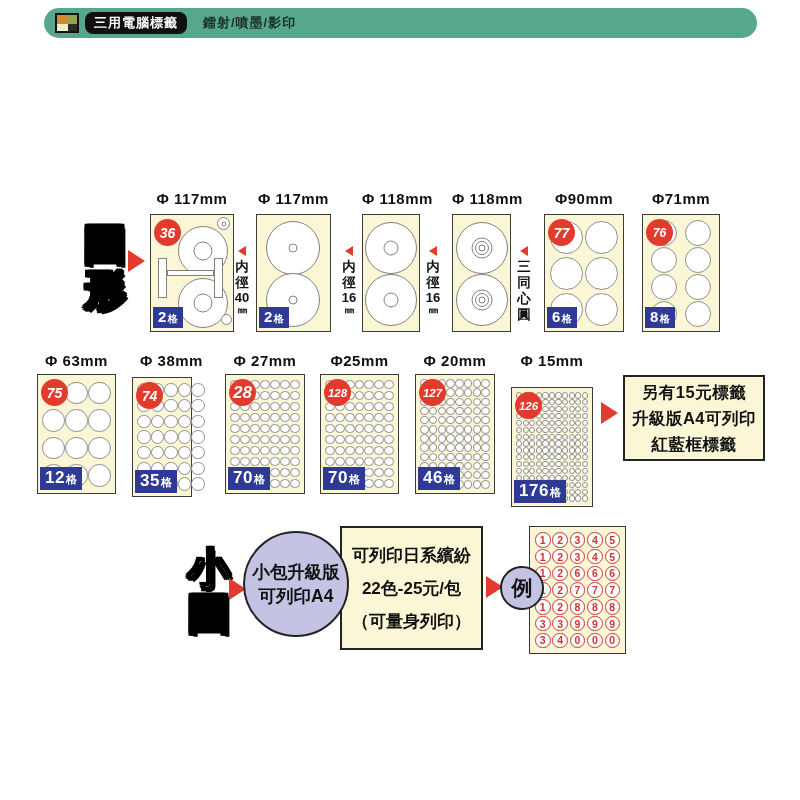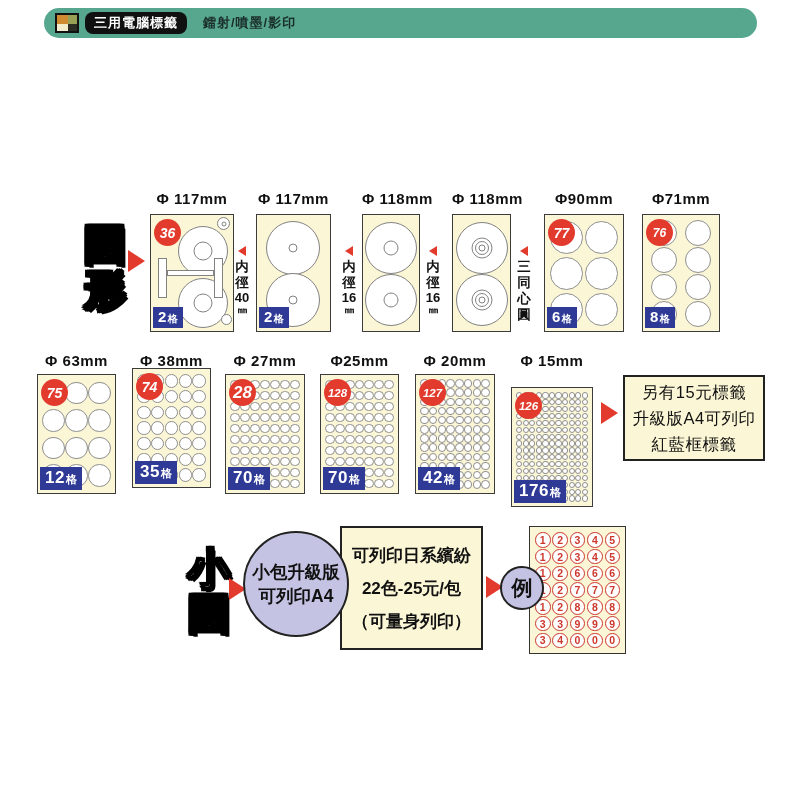--- a/index.html
+++ b/index.html
@@ -56,21 +56,21 @@
   
   .note{position:absolute;width:18px;text-align:center;color:#111;}
   .ncjk{font-size:13.5px;font-weight:bold;line-height:16px;}
   .nnum{font-size:13px;font-weight:bold;line-height:14px;}
   .nmm{font-size:10px;font-weight:bold;line-height:10px;letter-spacing:-1px;}
 
   
   .side-box{position:absolute;left:623px;top:375px;width:142px;height:86px;background:#fbf6d5;
             border:2px solid #222;box-sizing:border-box;display:flex;flex-direction:column;
             justify-content:center;text-align:center;}
-  .side-box div{font-size:16.5px;font-weight:400;color:#111;line-height:26px;letter-spacing:0.5px;white-space:nowrap;}
+  .side-box div{font-size:16.5px;font-weight:700;color:#111;line-height:26px;letter-spacing:0.5px;white-space:nowrap;}
 
   
   .bubble{position:absolute;left:243px;top:531px;width:106px;height:106px;border-radius:50%;
           background:#c5c3e3;border:2.5px solid #222;box-sizing:border-box;display:flex;
           flex-direction:column;align-items:center;justify-content:center;z-index:3;}
   .bubble div{font-size:17.5px;font-weight:600;color:#111;line-height:24px;white-space:nowrap;}
   .info-box{position:absolute;left:340px;top:526px;width:143px;height:124px;background:#fbf6d5;
             border:2.5px solid #222;box-sizing:border-box;display:flex;flex-direction:column;
             justify-content:center;text-align:center;z-index:2;}
   .info-box div{font-size:17px;font-weight:600;color:#111;line-height:33px;white-space:nowrap;}
@@ -318,21 +318,21 @@
         <div class="dot" style="width: 22.5px; height: 22.5px;"></div>
         <div class="dot" style="width: 22.5px; height: 22.5px;"></div>
       </div>
       <div class="badge" style="font-size: 14px;">75</div>
       <div class="count r2">
         <span class="cnum">12</span>
         <span class="cunit">格</span>
       </div>
     </div>
     <div class="dia" style="left: 132px; top: 352px; width: 79px;">Φ 38mm</div>
-    <div class="sheet" style="left: 132px; top: 368px; width: 79px; height: 120px;">
+    <div class="sheet" style="left: 132px; top: 377px; width: 60px; height: 120px;">
       <div class="dots" style="grid-template-columns: repeat(5, 1fr);">
         <div class="dot" style="width: 13.5px; height: 13.5px;"></div>
         <div class="dot" style="width: 13.5px; height: 13.5px;"></div>
         <div class="dot" style="width: 13.5px; height: 13.5px;"></div>
         <div class="dot" style="width: 13.5px; height: 13.5px;"></div>
         <div class="dot" style="width: 13.5px; height: 13.5px;"></div>
         <div class="dot" style="width: 13.5px; height: 13.5px;"></div>
         <div class="dot" style="width: 13.5px; height: 13.5px;"></div>
         <div class="dot" style="width: 13.5px; height: 13.5px;"></div>
         <div class="dot" style="width: 13.5px; height: 13.5px;"></div>
@@ -624,21 +624,21 @@
         <div class="dot" style="width: 8.5px; height: 8.5px;"></div>
         <div class="dot" style="width: 8.5px; height: 8.5px;"></div>
         <div class="dot" style="width: 8.5px; height: 8.5px;"></div>
         <div class="dot" style="width: 8.5px; height: 8.5px;"></div>
         <div class="dot" style="width: 8.5px; height: 8.5px;"></div>
         <div class="dot" style="width: 8.5px; height: 8.5px;"></div>
         <div class="dot" style="width: 8.5px; height: 8.5px;"></div>
       </div>
       <div class="badge" style="font-size: 11.5px;">127</div>
       <div class="count r2">
-        <span class="cnum">42</span>
+        <span class="cnum">46</span>
         <span class="cunit">格</span>
       </div>
     </div>
     <div class="dia" style="left: 511px; top: 352px; width: 82px;">Φ 15mm</div>
     <div class="sheet" style="left: 511px; top: 387px; width: 82px; height: 120px;">
       <div class="dots" style="grid-template-columns: repeat(11, 1fr);">
         <div class="dot" style="width: 6.2px; height: 6.2px;"></div>
         <div class="dot" style="width: 6.2px; height: 6.2px;"></div>
         <div class="dot" style="width: 6.2px; height: 6.2px;"></div>
         <div class="dot" style="width: 6.2px; height: 6.2px;"></div>

